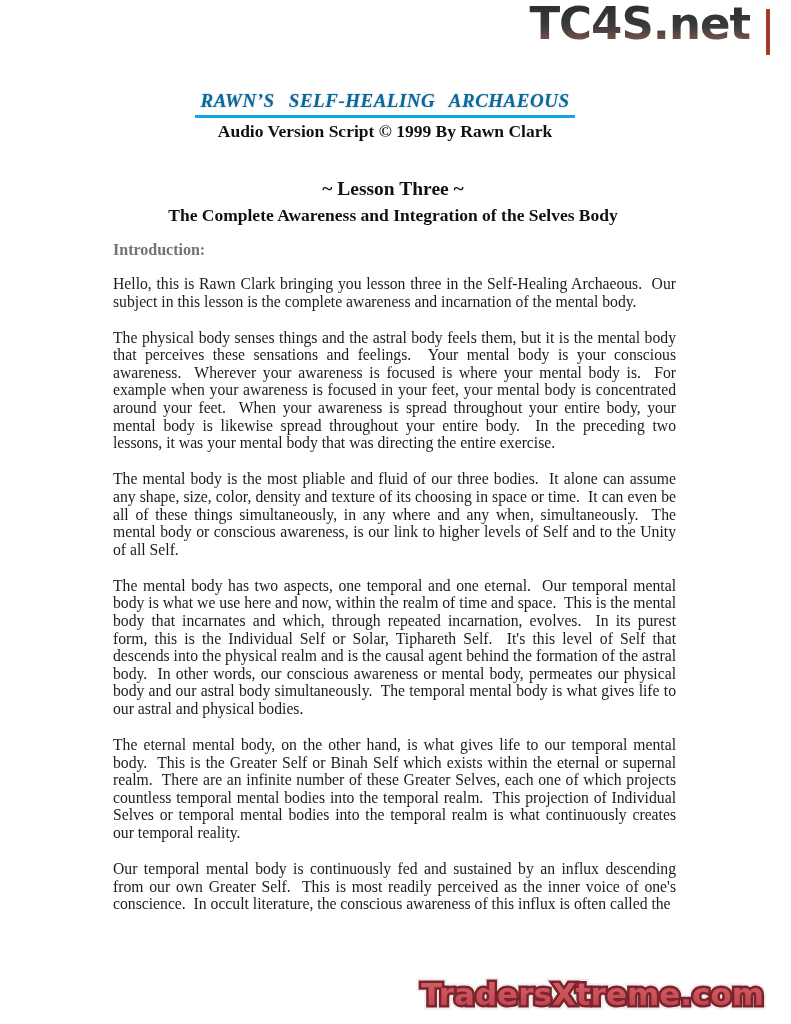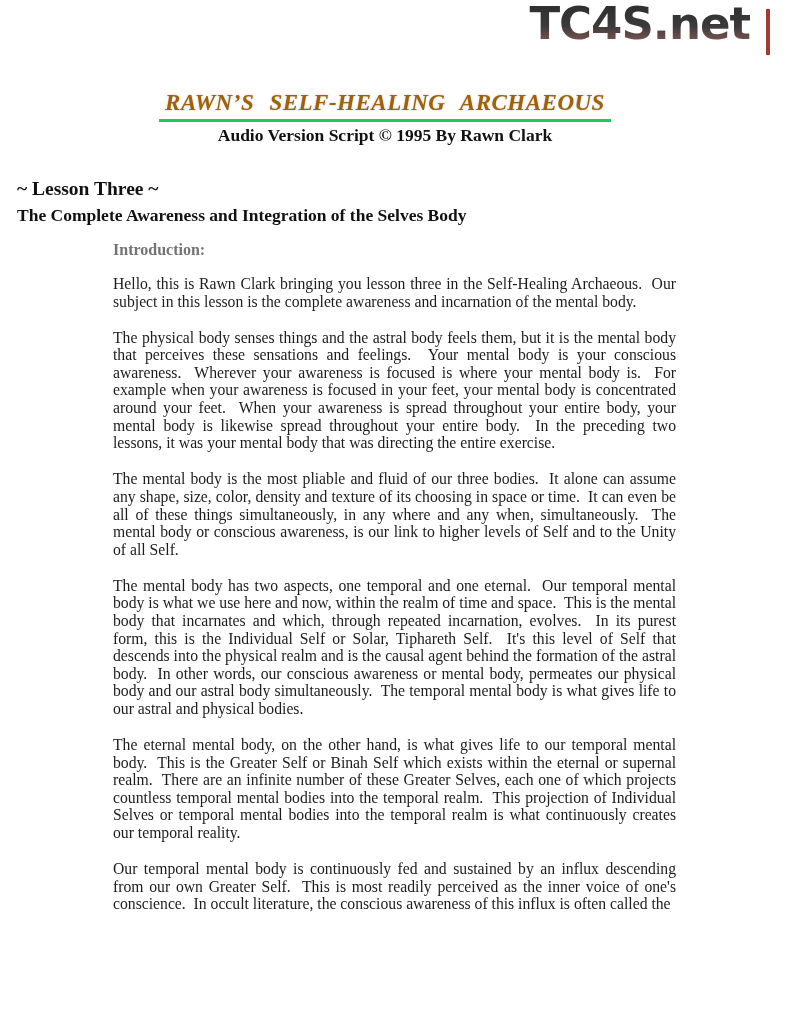--- a/index.html
+++ b/index.html
@@ -44,39 +44,39 @@
     left: 0;
     width: 100%;
     text-align: center;
   }
   .doc-title {
     display: inline-block;
     margin: 0;
     padding: 0 6px 3px 6px;
     font-style: italic;
     font-weight: bold;
-    font-size: 23px;
+    font-size: 19px;
     word-spacing: 9px;
     letter-spacing: 0.5px;
-    color: #a16207;
-    border-bottom: 3px solid #22c55e;
+    color: #0369a1;
+    border-bottom: 3px solid #0ea5e9;
     text-shadow: 0 0 2px rgba(60,60,60,0.35);
   }
   .doc-subtitle {
     margin-top: 3px;
     font-weight: bold;
     font-size: 17.5px;
     color: #111;
   }
   .lesson-wrap {
     position: absolute;
     top: 178px;
-    left: 17px;
+    left: 8px;
     width: 100%;
-    text-align: left;
+    text-align: center;
   }
   .lesson-heading {
     margin: 0;
     font-weight: bold;
     font-size: 19.5px;
     color: #111;
   }
   .lesson-subheading {
     margin-top: 5px;
     font-weight: bold;
@@ -167,34 +167,40 @@
 </head>
 <body>
 
 <div class="page">
 
   <div class="tc4s-logo">TC4S.net</div>
   <div class="red-sliver"></div>
 
   <div class="title-wrap">
     <h1 class="doc-title">RAWN’S SELF-HEALING ARCHAEOUS</h1>
-    <div class="doc-subtitle">Audio Version Script © 1995 By Rawn Clark</div>
+    <div class="doc-subtitle">Audio Version Script © 1999 By Rawn Clark</div>
   </div>
 
   <div class="lesson-wrap">
     <div class="lesson-heading">~ Lesson Three ~</div>
     <div class="lesson-subheading">The Complete Awareness and Integration of the Selves Body</div>
   </div>
 
   <div class="section-label">Introduction:</div>
 
   <div class="body-text">
     <p>Hello, this is Rawn Clark bringing you lesson three in the Self-Healing Archaeous.  Our subject in this lesson is the complete awareness and incarnation of the mental body.</p>
     <p>The physical body senses things and the astral body feels them, but it is the mental body that perceives these sensations and feelings.  Your mental body is your conscious awareness.  Wherever your awareness is focused is where your mental body is.  For example when your awareness is focused in your feet, your mental body is concentrated around your feet.  When your awareness is spread throughout your entire body, your mental body is likewise spread throughout your entire body.  In the preceding two lessons, it was your mental body that was directing the entire exercise.</p>
     <p>The mental body is the most pliable and fluid of our three bodies.  It alone can assume any shape, size, color, density and texture of its choosing in space or time.  It can even be all of these things simultaneously, in any where and any when, simultaneously.  The mental body or conscious awareness, is our link to higher levels of Self and to the Unity of all Self.</p>
     <p>The mental body has two aspects, one temporal and one eternal.  Our temporal mental body is what we use here and now, within the realm of time and space.  This is the mental body that incarnates and which, through repeated incarnation, evolves.  In its purest form, this is the Individual Self or Solar, Tiphareth Self.  It's this level of Self that descends into the physical realm and is the causal agent behind the formation of the astral body.  In other words, our conscious awareness or mental body, permeates our physical body and our astral body simultaneously.  The temporal mental body is what gives life to our astral and physical bodies.</p>
     <p>The eternal mental body, on the other hand, is what gives life to our temporal mental body.  This is the Greater Self or Binah Self which exists within the eternal or supernal realm.  There are an infinite number of these Greater Selves, each one of which projects countless temporal mental bodies into the temporal realm.  This projection of Individual Selves or temporal mental bodies into the temporal realm is what continuously creates our temporal reality.</p>
     <p>Our temporal mental body is continuously fed and sustained by an influx descending from our own Greater Self.  This is most readily perceived as the inner voice of one's conscience.  In occult literature, the conscious awareness of this influx is often called the</p>
   </div>
 
 
+  <div class="wm traders">
+    <span class="layer glow">TradersXtreme.com</span>
+    <span class="layer stroke">TradersXtreme.com</span>
+    <span class="layer fill">TradersXtreme.com</span>
+    <span class="rel">TradersXtreme.com</span>
+  </div>
 
 </div>
 
 </body></html>

